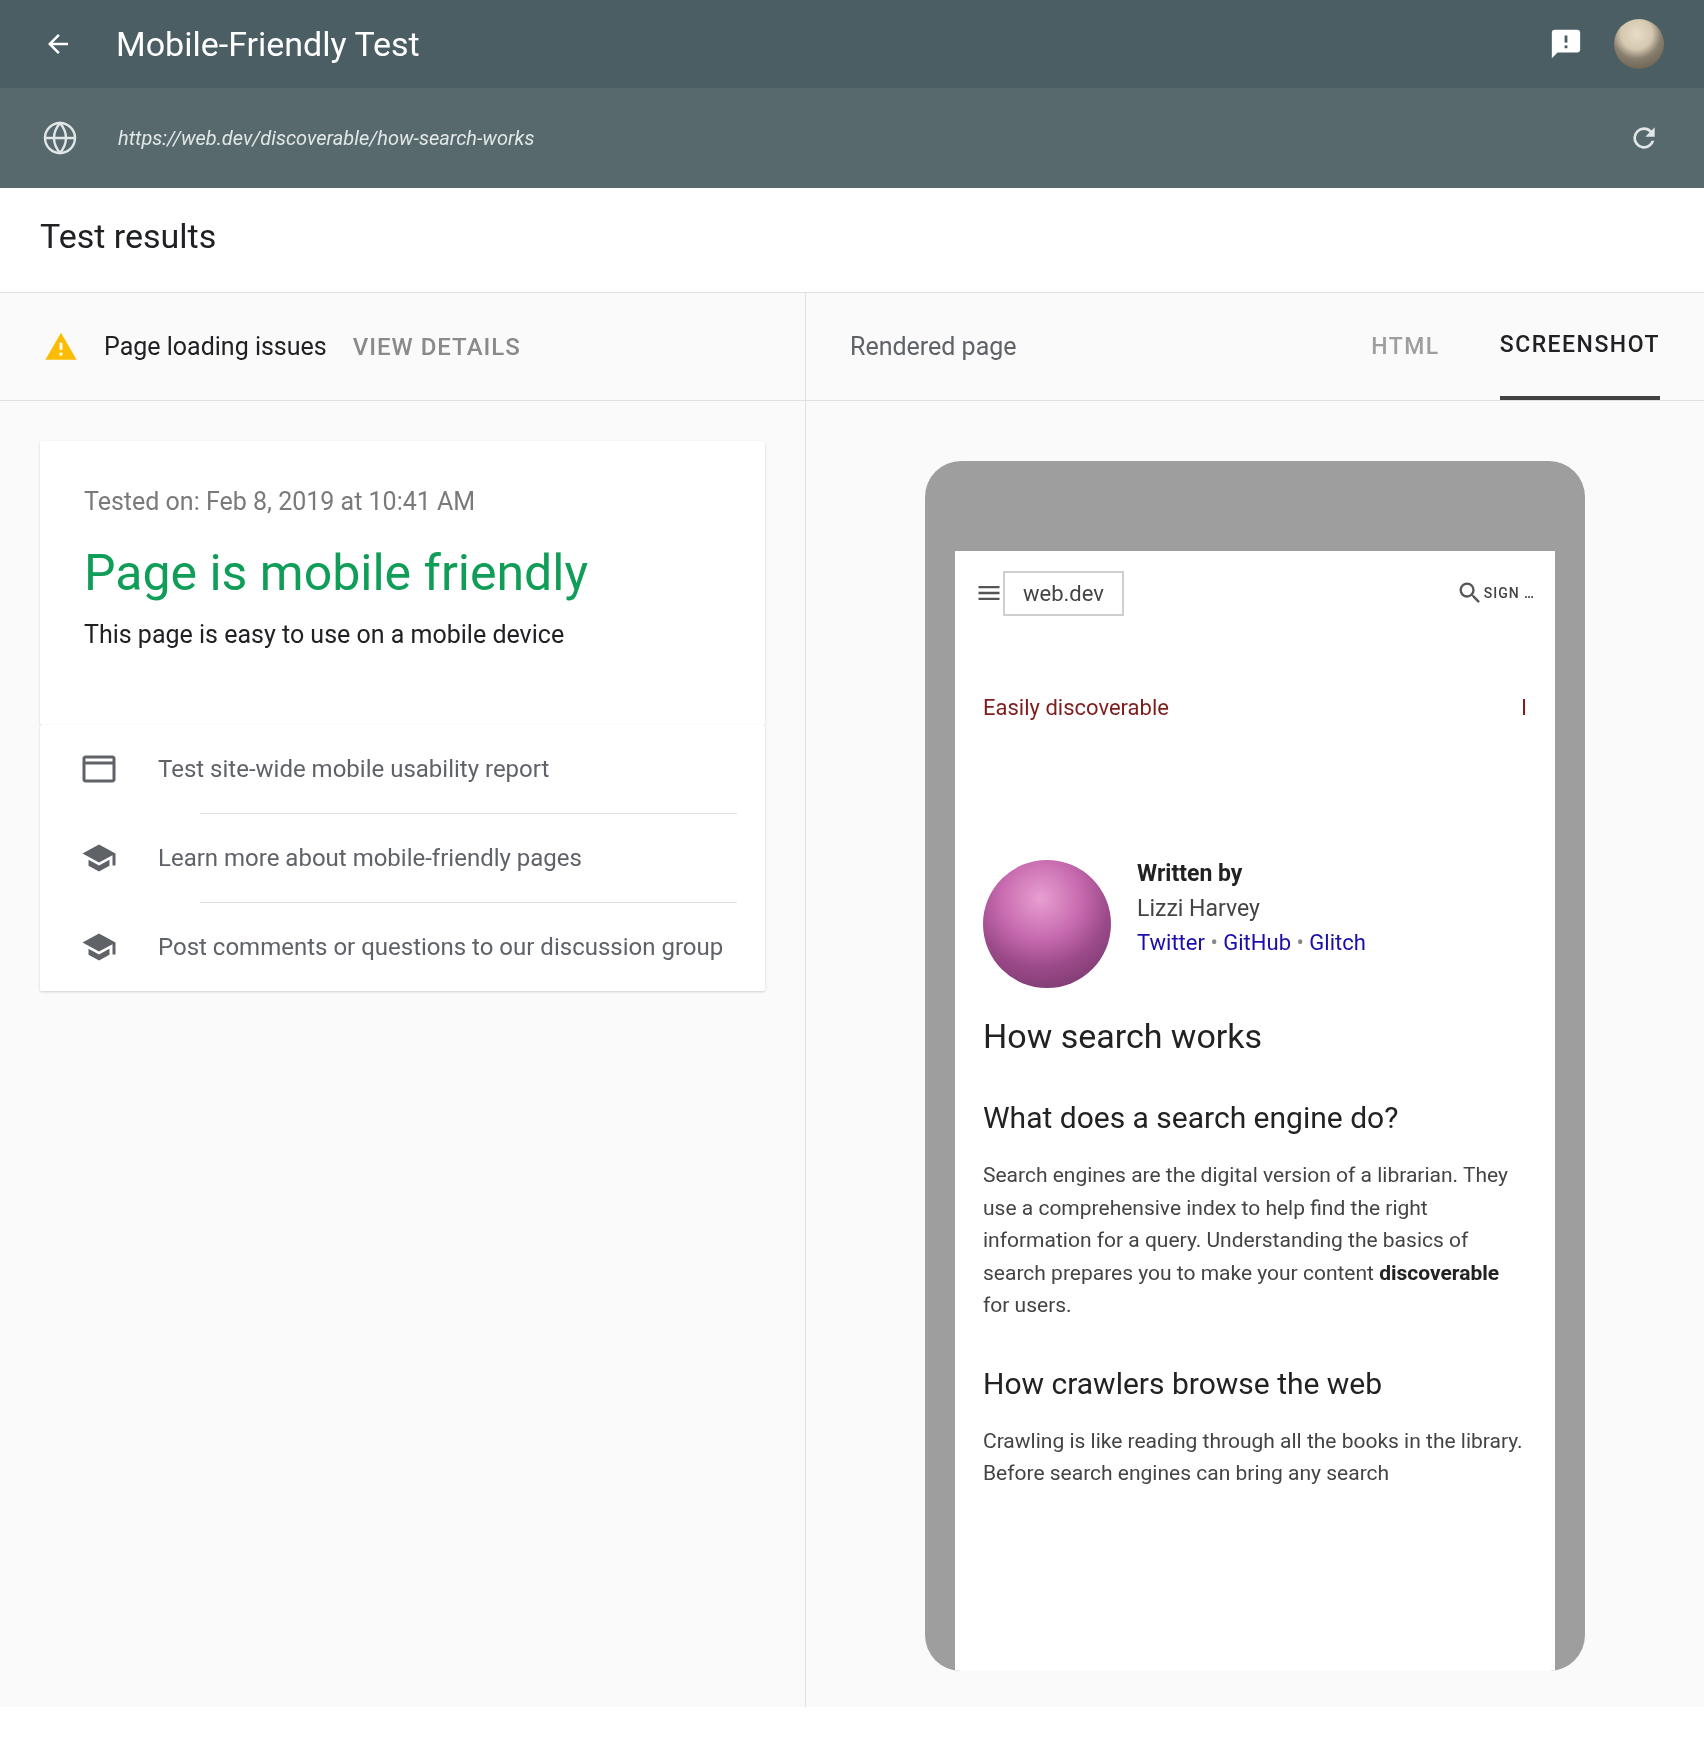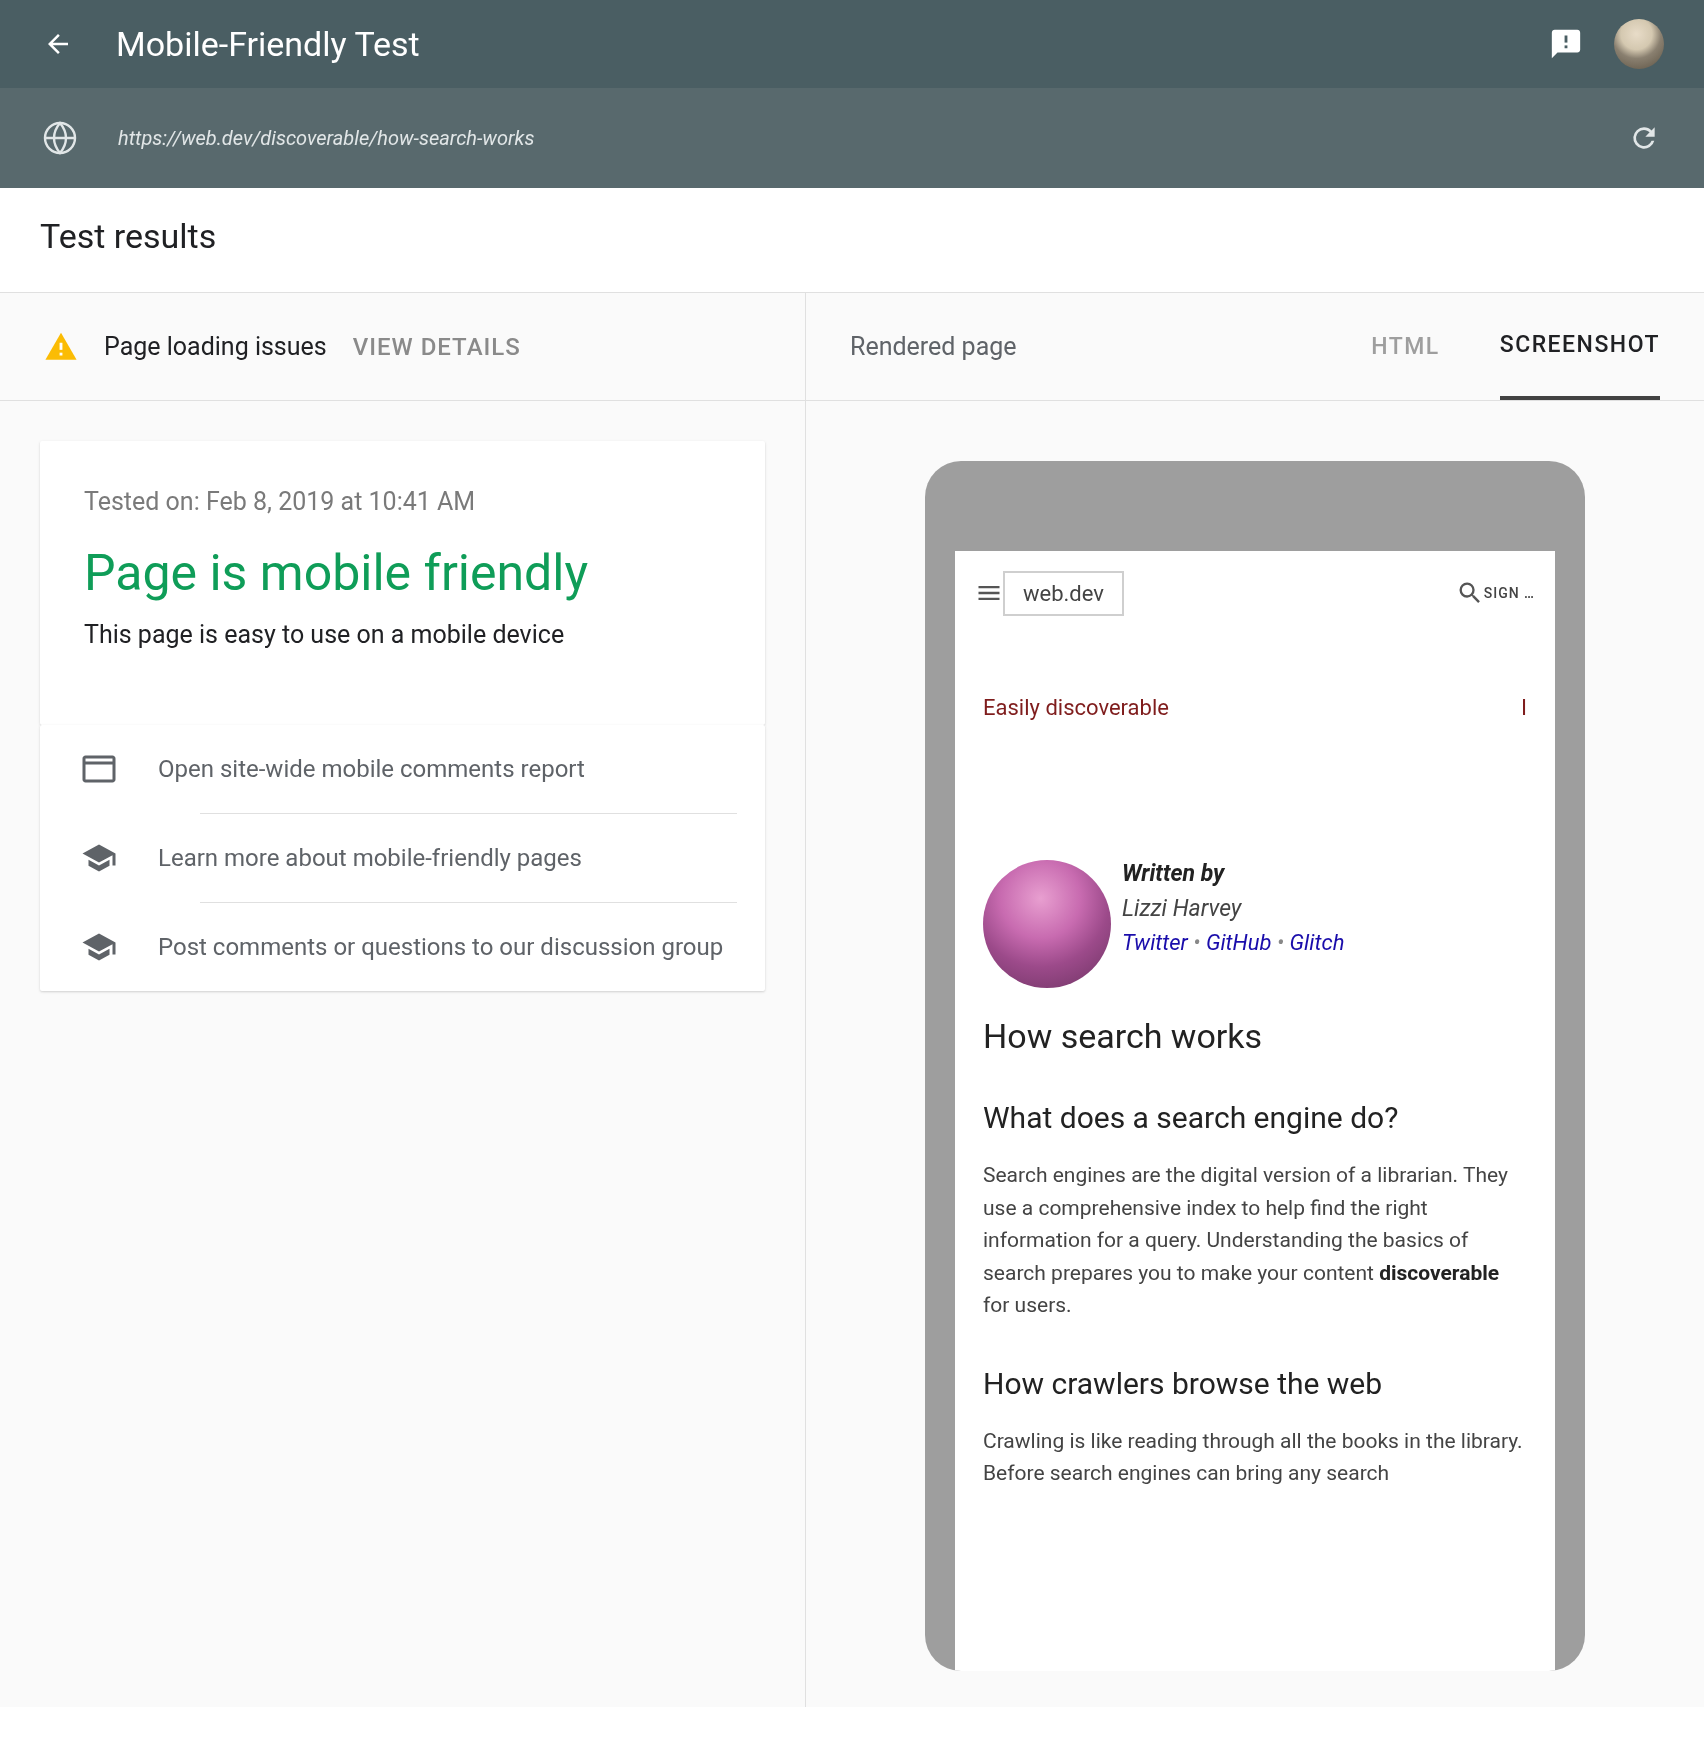--- a/index.html
+++ b/index.html
@@ -60,21 +60,21 @@
 .pv-header { height: 84px; display: flex; align-items: center; padding: 0 20px; }
 .pv-menu { width: 28px; height: 28px; }
 .pv-chip { border: 2px solid #cfcfcf; padding: 8px 18px; font-size: 22px; color: #444; }
 .pv-spacer { flex: 1; }
 .pv-search { width: 28px; height: 28px; }
 .pv-sign { font-size: 14px; font-weight: 500; color: #444; letter-spacing: 1px; }
 
 .pv-crumb { display: flex; padding: 60px 28px 0; font-size: 22px; color: #7f1d1d; }
 .pv-crumb .bar { margin-left: auto; }
 
-.pv-author { display: flex; gap: 11px; padding: 140px 28px 0; align-items: flex-start; font-style: italic; }
+.pv-author { display: flex; gap: 26px; padding: 140px 28px 0; align-items: flex-start; }
 .pv-avatar { width: 128px; height: 128px; border-radius: 50%; background: radial-gradient(circle at 45% 30%, #e89fd0 0%, #c86bb0 35%, #9c4a8a 60%, #6a3260 100%); flex-shrink: 0; }
 .pv-author-info { display: flex; flex-direction: column; gap: 8px; }
 .pv-written { font-size: 23px; font-weight: 700; color: #222; }
 .pv-name { font-size: 23px; color: #444; }
 .pv-links { font-size: 22px; }
 .pv-links a { color: #1a0dab; text-decoration: none; }
 .pv-links .dot { color: #888; }
 
 .pv-h1 { font-size: 34px; color: #222; padding: 28px 28px 0; font-weight: 400; }
 .pv-h2 { font-size: 30px; color: #222; padding: 44px 28px 0; font-weight: 400; }
@@ -139,21 +139,21 @@
       <div class="verdict-sub">This page is easy to use on a mobile device</div>
     </div>
 
     <div class="resources-card">
       <div class="resource-row">
         <div class="resource-icon">
           <svg width="36" height="36" viewBox="0 0 24 24" fill="#5f6368">
               <path d="M21 3H3c-1.1 0-2 .9-2 2v14c0 1.1.9 2 2 2h18c1.1 0 2-.9 2-2V5c0-1.1-.9-2-2-2zm0 16H3V9h18v10zM3 5h18v2H3V5z"></path>
             </svg>
         </div>
-        <div class="resource-text">Open site-wide mobile comments report</div>
+        <div class="resource-text">Test site-wide mobile usability report</div>
       </div>
       <div class="resource-divider"></div>
       <div class="resource-row">
         <div class="resource-icon">
           <svg width="36" height="36" viewBox="0 0 24 24" fill="#5f6368">
               <path d="M12 3 1 9l11 6 9-4.91V17h2V9L12 3zM5 13.18v4L12 21l7-3.82v-4L12 17l-7-3.82z"></path>
             </svg>
         </div>
         <div class="resource-text">Learn more about mobile-friendly pages</div>
       </div>

